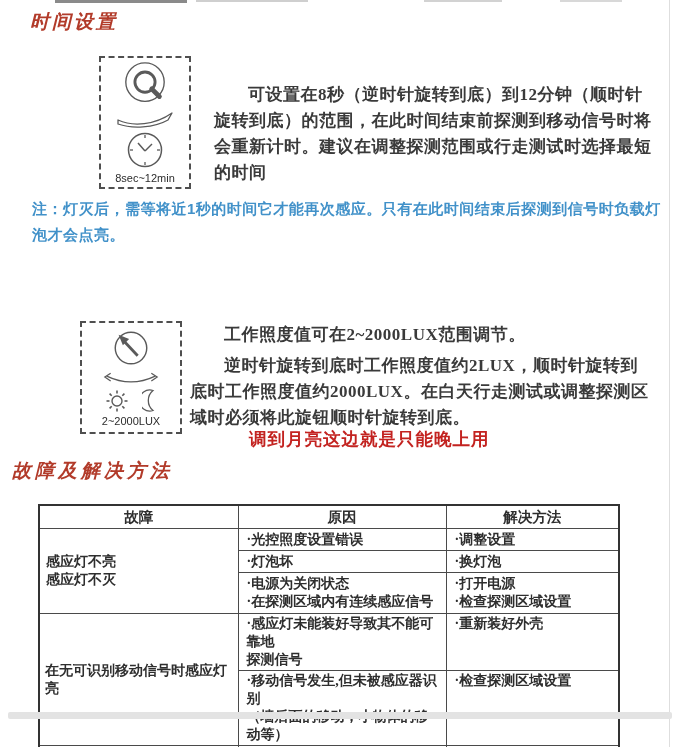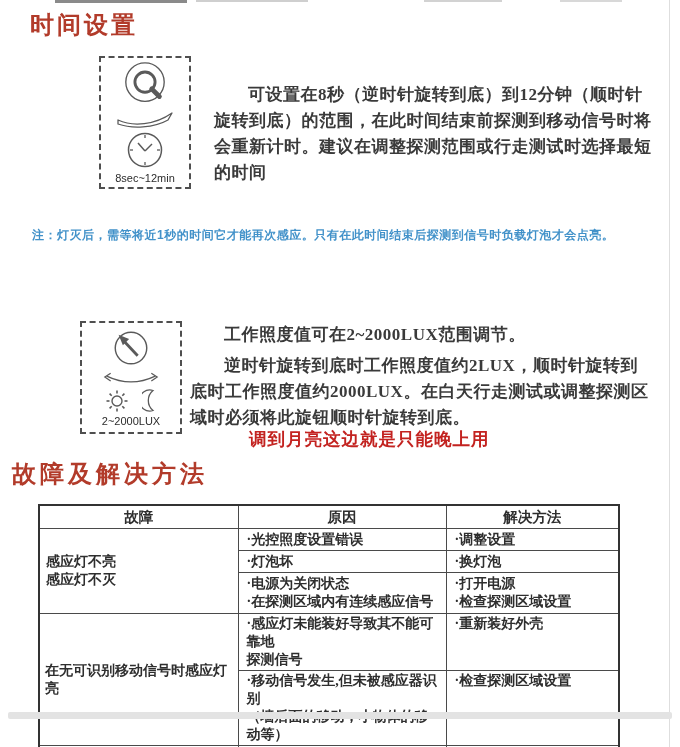--- a/index.html
+++ b/index.html
@@ -6,22 +6,23 @@
   .page{
     position:relative;width:680px;height:747px;background:var(--page-bg,#fff);
     font-family:"Liberation Serif","DejaVu Serif",serif;overflow:hidden;
   }
   .artifact{position:absolute;top:0;}
   .edge-line{position:absolute;top:0;left:669px;width:1px;height:747px;background:#dedede;}
 
   .sec-heading{
     position:absolute;
     font-family:"Liberation Sans","DejaVu Sans",sans-serif;
-    font-weight:bold;font-size:24px;letter-spacing:3px;
+    font-weight:bold;font-size:19px;letter-spacing:3px;
     color:var(--heading-red,#b23b2a);
+    font-style:italic;
   }
   #h-time{left:30px;top:9px;}
   #h-light{left:34px;top:273px;}
   #h-trouble{left:12px;top:458px;letter-spacing:4px;}
 
   .dash-box{
     position:absolute;border:2px dashed #4f4f4f;background:#fff;
     display:flex;flex-direction:column;align-items:center;justify-content:space-evenly;
   }
   #box-time{left:99px;top:56px;width:88px;height:125px;padding:2px 0;}
@@ -40,23 +41,23 @@
     font-size:17px;line-height:26px;letter-spacing:0.5px;text-indent:2em;
     font-weight:700;
   }
   #para-time{left:214px;top:82px;width:444px;}
   #para-light-wrap{left:190px;top:322px;width:464px;position:absolute;}
   #para-light-wrap .body-para{position:static;}
   #para-light-1{margin:0 0 5px 0;}
   #para-light-2{margin:0;}
 
   .note-blue{
-    position:absolute;left:32px;top:222px;width:634px;
-    font-family:"Liberation Sans","DejaVu Sans",sans-serif;
-    font-weight:bold;font-size:12px;line-height:26px;letter-spacing:0.5px;
+    position:absolute;left:32px;top:196px;width:634px;
+    font-family:"Liberation Sans","DejaVu Sans",sans-serif;
+    font-weight:bold;font-size:15px;line-height:26px;letter-spacing:0.5px;
     color:var(--note-blue,#4191c9);
   }
   .note-red{
     position:absolute;left:215px;top:428px;
     font-family:"Liberation Sans","DejaVu Sans",sans-serif;
     font-weight:bold;font-size:17.5px;line-height:23px;letter-spacing:1px;
     color:var(--note-red,#c32320);
   }
   .note-red .l2{padding-left:34px;}
 

